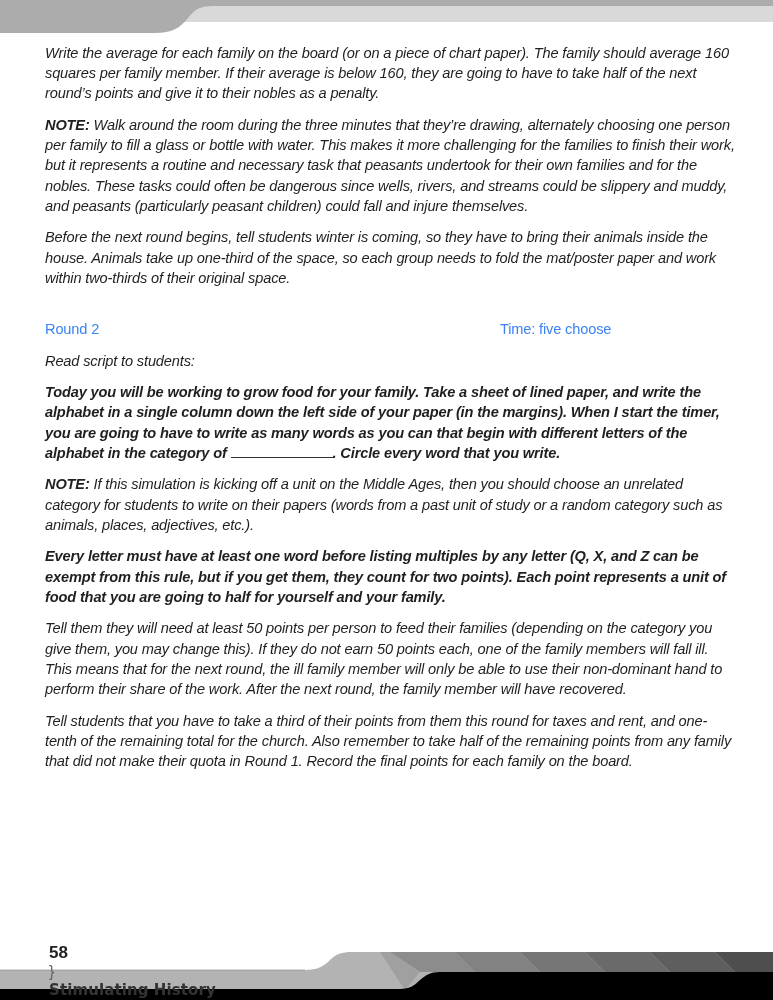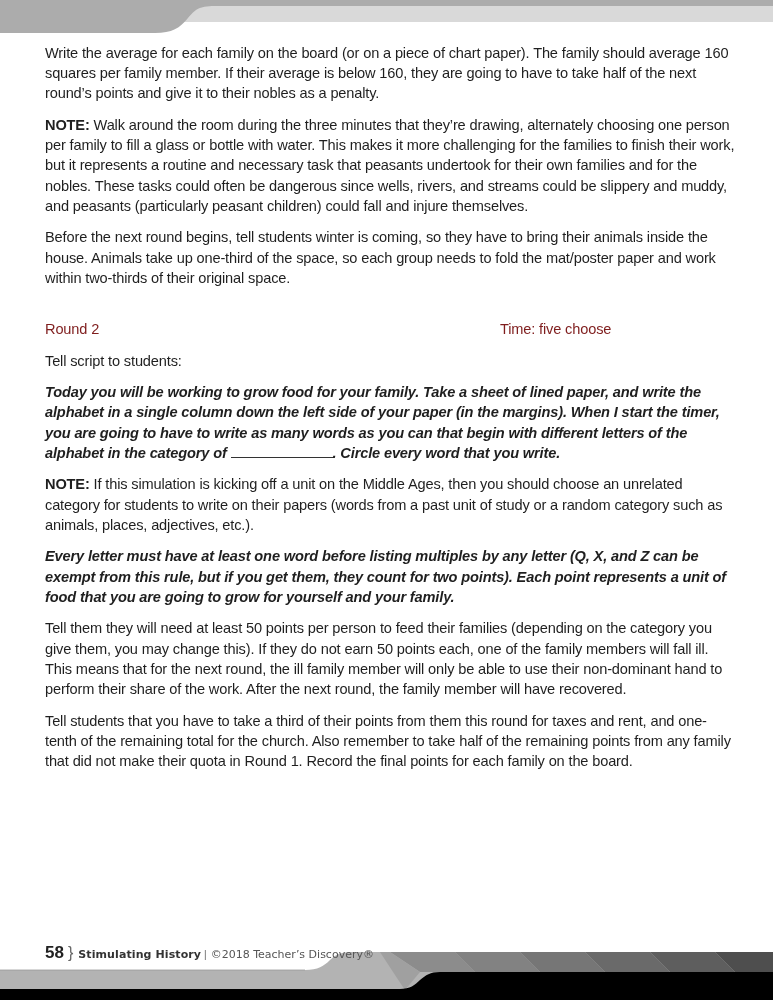--- a/index.html
+++ b/index.html
@@ -26,72 +26,74 @@
       position: absolute;
       left: 45px;
       top: 43px;
       width: 690px;
       font-size: 14.6px;
       line-height: 20.2px;
       letter-spacing: -0.15px;
     }
     .content p {
       margin: 0 0 11.4px 0;
+      font-style: italic;
     }
     .content .it {
       font-style: italic;
       font-weight: bold;
     }
     .note-label {
       font-weight: bold;
     }
     .round-row {
       display: flex;
       justify-content: flex-start;
       margin-top: 31px;
       margin-bottom: 11.4px;
       font-weight: 500;
-      color: #7f1d1d;
+      color: #3b82f6;
     }
     .round-row .round-title {
       width: 455px;
     }
     .blank {
       display: inline-block;
       width: 102px;
       border-bottom: 1px solid #333;
       height: 14px;
       vertical-align: baseline;
     }
     
     .ftr-text {
       position: absolute;
       left: 45px;
       top: 943px;
       height: 22px;
       display: flex;
       align-items: baseline;
       white-space: nowrap;
+      flex-direction: column;
     }
     .page-num {
       font-family: "Liberation Sans", sans-serif;
       font-weight: bold;
       font-size: 17px;
       color: #222;
     }
     .brace {
       font-size: 16px;
       color: #666;
       margin: 0 5px 0 4px;
       font-weight: 300;
     }
     .book-title {
       font-family: "DejaVu Sans", sans-serif;
       font-weight: bold;
-      font-size: 11px;
+      font-size: 15px;
       color: #333;
       letter-spacing: 0.1px;
     }
     .sep {
       font-size: 10px;
       color: #666;
       margin: 0 4px 0 3px;
     }
     .copyright {
       font-family: "DejaVu Sans", sans-serif;
@@ -118,27 +120,27 @@
 
   <p><span class="note-label">NOTE:</span><span> Walk around the room during the three minutes that they’re drawing, alternately choosing one person per family to fill a glass or bottle with water. This makes it more challenging for the families to finish their work, but it represents a routine and necessary task that peasants undertook for their own families and for the nobles. These tasks could often be dangerous since wells, rivers, and streams could be slippery and muddy, and peasants (particularly peasant children) could fall and injure themselves.</span></p>
 
   <p>Before the next round begins, tell students winter is coming, so they have to bring their animals inside the house. Animals take up one-third of the space, so each group needs to fold the mat/poster paper and work within two-thirds of their original space.</p>
 
   <div class="round-row">
     <span class="round-title">Round 2</span>
     <span class="round-time">Time: five choose</span>
   </div>
 
-  <p>Tell script to students:</p>
+  <p>Read script to students:</p>
 
   <p class="it"><span>Today you will be working to grow food for your family. Take a sheet of lined paper, and write the alphabet in a single column down the left side of your paper (in the margins). When I start the timer, you are going to have to write as many words as you can that begin with different letters of the alphabet in the category of </span><span class="blank"></span><span>. Circle every word that you write.</span></p>
 
   <p><span class="note-label">NOTE:</span><span> If this simulation is kicking off a unit on the Middle Ages, then you should choose an unrelated category for students to write on their papers (words from a past unit of study or a random category such as animals, places, adjectives, etc.).</span></p>
 
-  <p class="it">Every letter must have at least one word before listing multiples by any letter (Q, X, and Z can be exempt from this rule, but if you get them, they count for two points). Each point represents a unit of food that you are going to grow for yourself and your family.</p>
+  <p class="it">Every letter must have at least one word before listing multiples by any letter (Q, X, and Z can be exempt from this rule, but if you get them, they count for two points). Each point represents a unit of food that you are going to half for yourself and your family.</p>
 
 
   <p>Tell them they will need at least 50 points per person to feed their families (depending on the category you give them, you may change this). If they do not earn 50 points each, one of the family members will fall ill. This means that for the next round, the ill family member will only be able to use their non-dominant hand to perform their share of the work. After the next round, the family member will have recovered.</p>
 
   <p>Tell students that you have to take a third of their points from them this round for taxes and rent, and one-tenth of the remaining total for the church. Also remember to take half of the remaining points from any family that did not make their quota in Round 1. Record the final points for each family on the board.</p>
 </div>
 
 <svg class="ftr-svg" viewBox="0 945 773 55" preserveAspectRatio="none">
 
   <path d="M0,970 L305,970 C318,970 324,966 330,960 C336,954 342,952 352,952 L773,952 L773,1000 L0,1000 Z" fill="#b3b3b3"></path>

